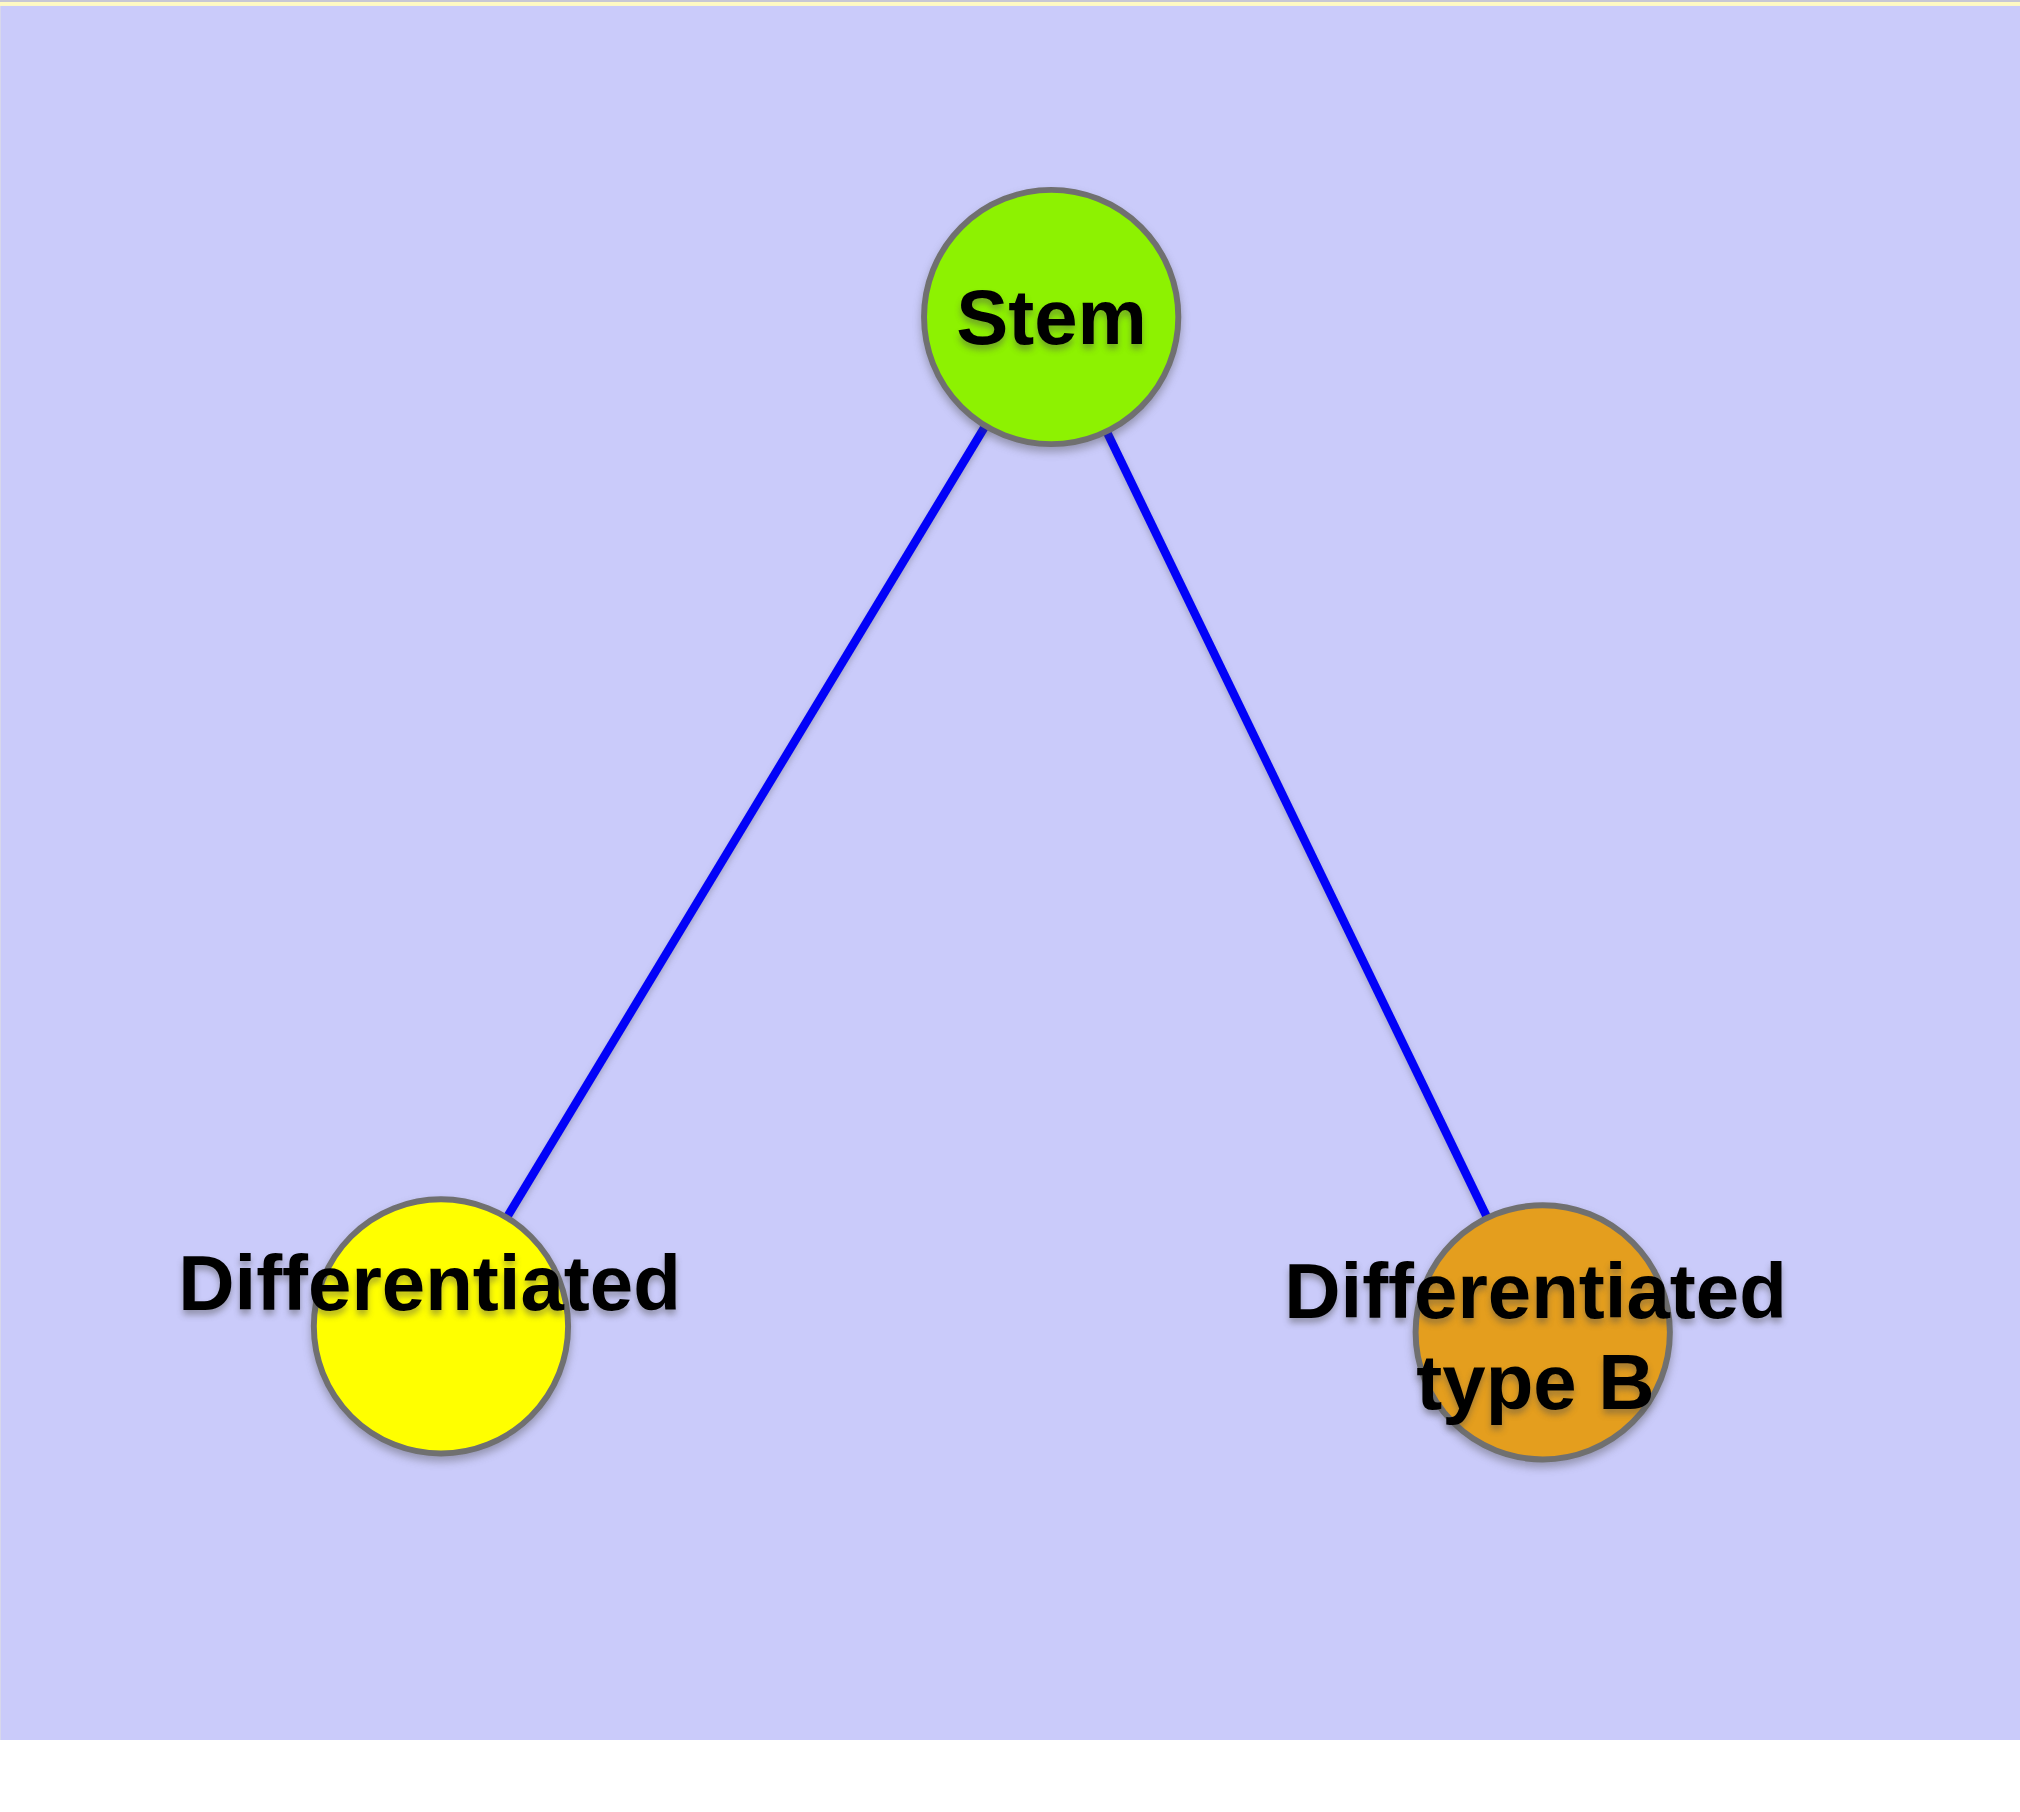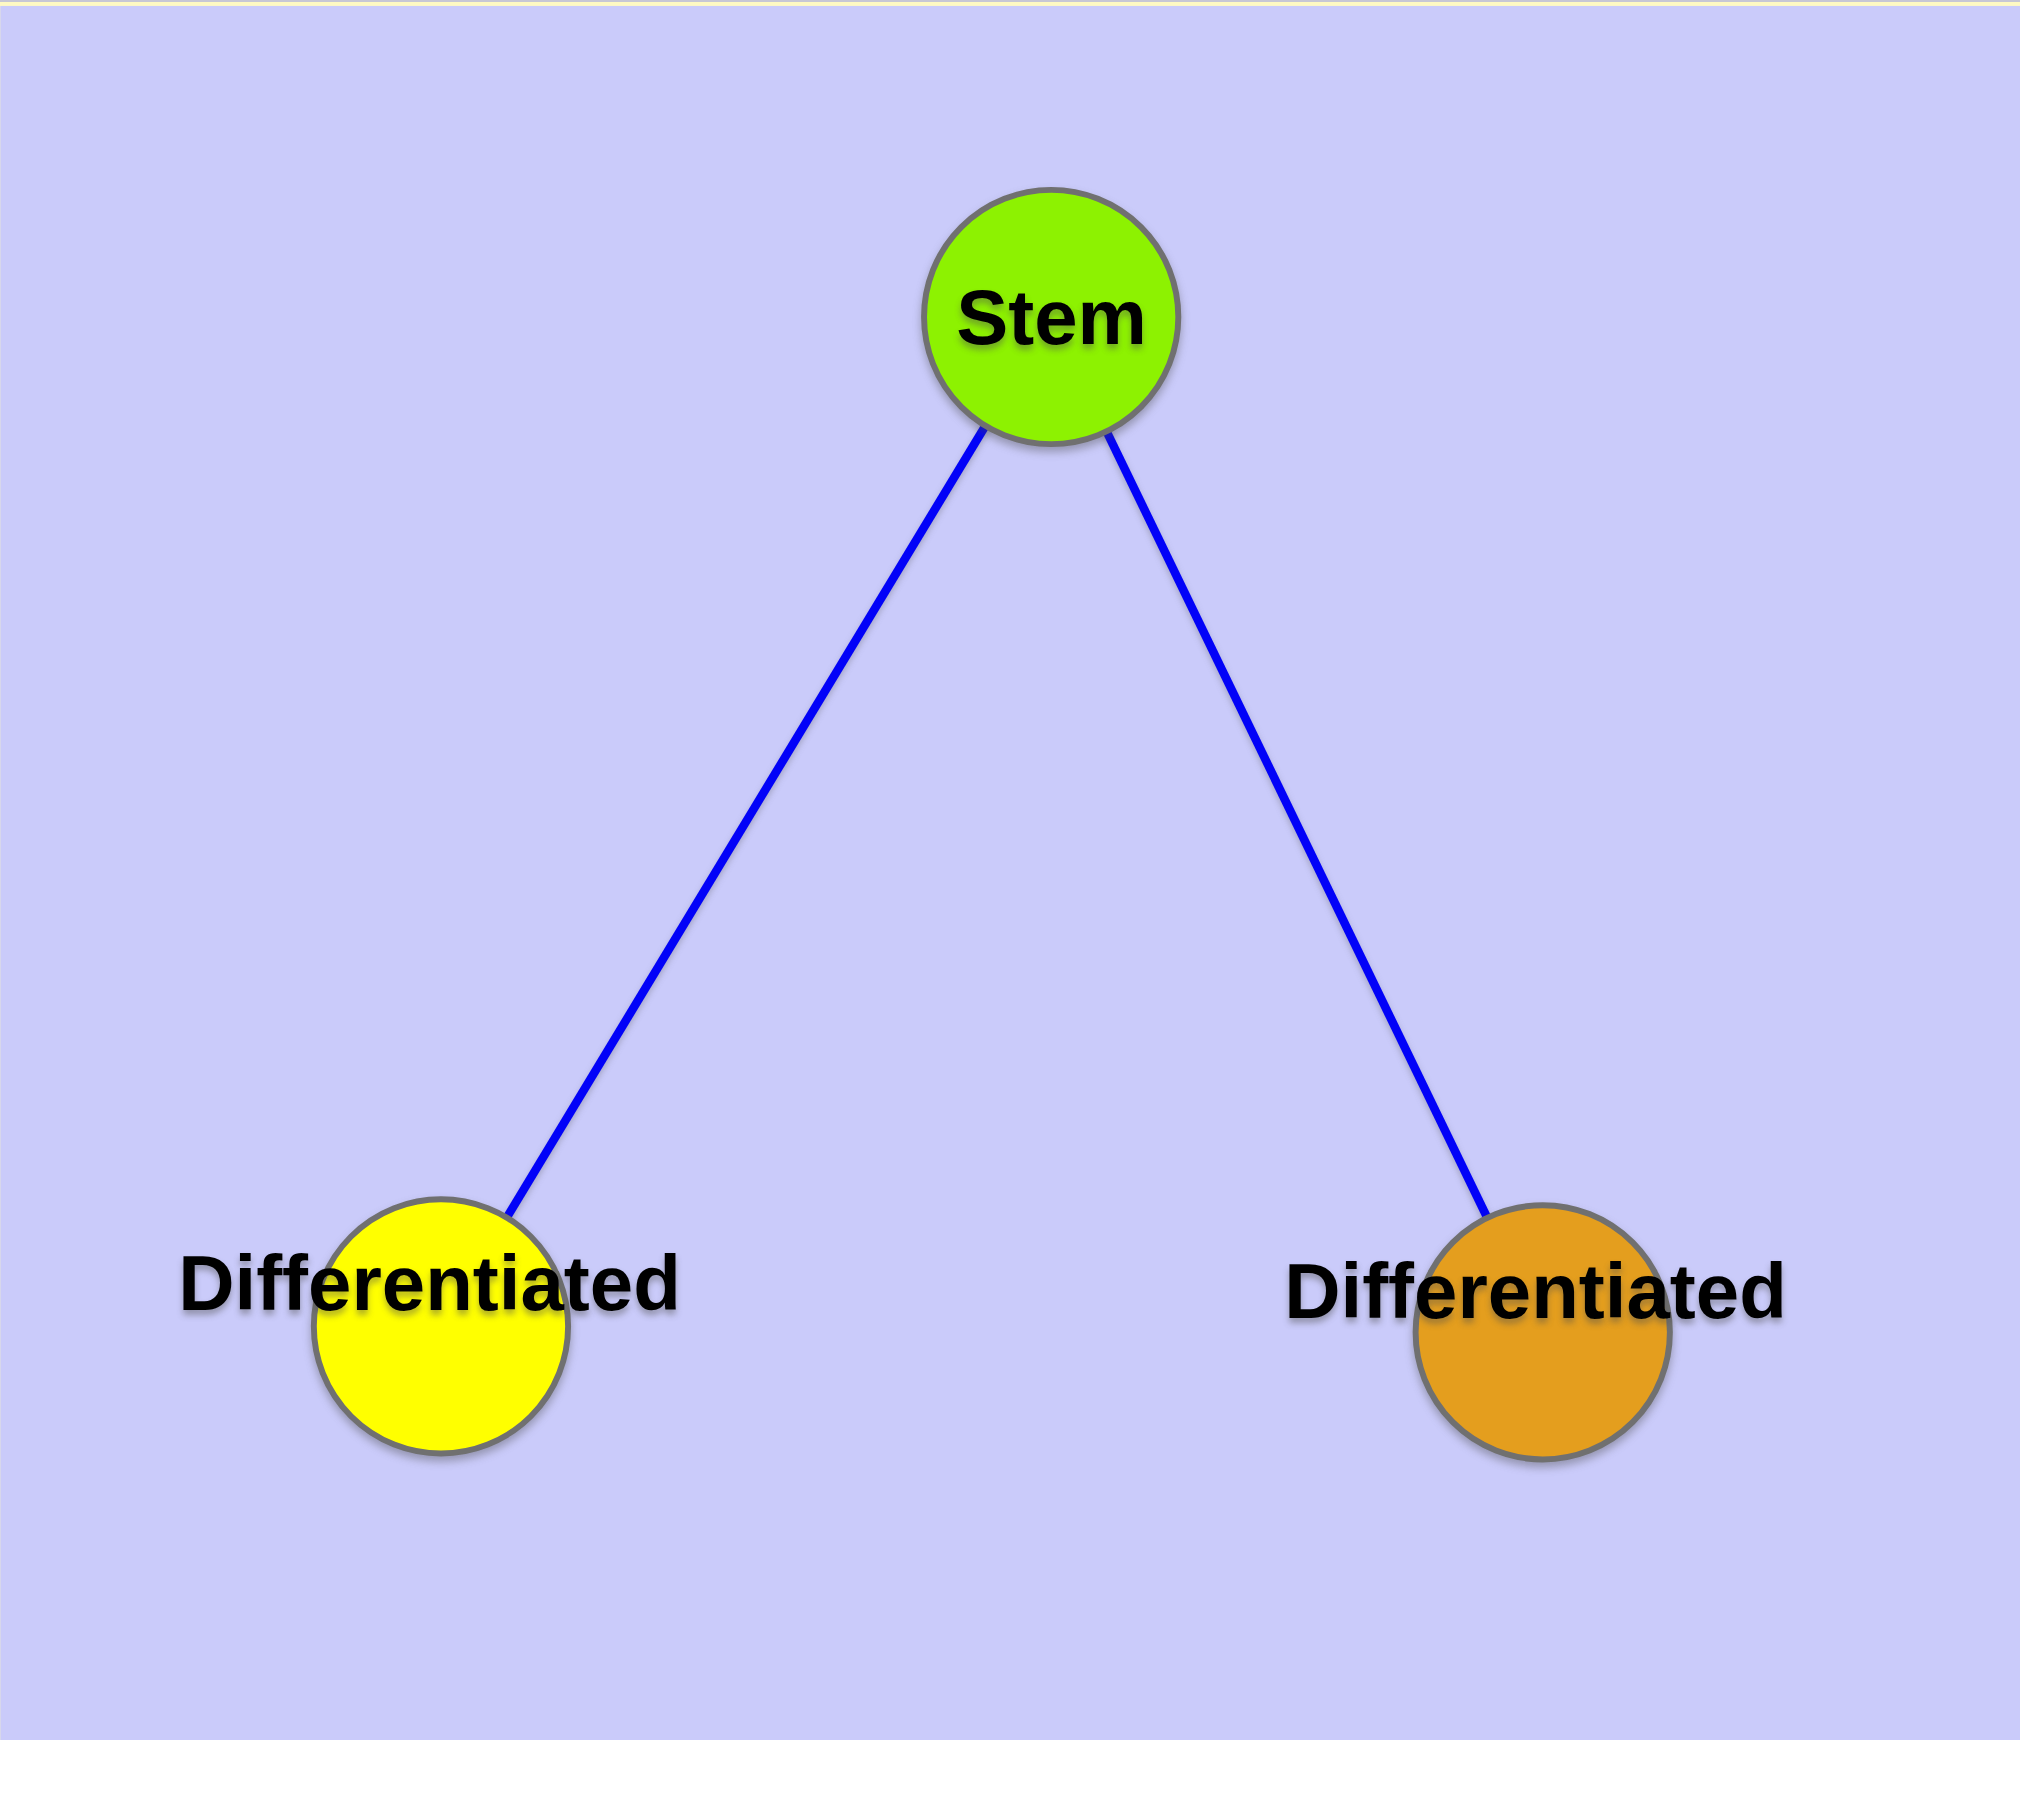--- a/index.html
+++ b/index.html
@@ -67,17 +67,18 @@
   </svg>
 
   <div class="node-label label-stem">Stem</div>
 
   <div class="node-label label-type-a">
     <span>Differentiated</span>
   </div>
 
   <div class="node-label label-type-b">
     <span>Differentiated</span>
+    <span>type B</span>
   </div>
 
   <div class="top-hairline"></div>
 </div>
 
 
 </body></html>

